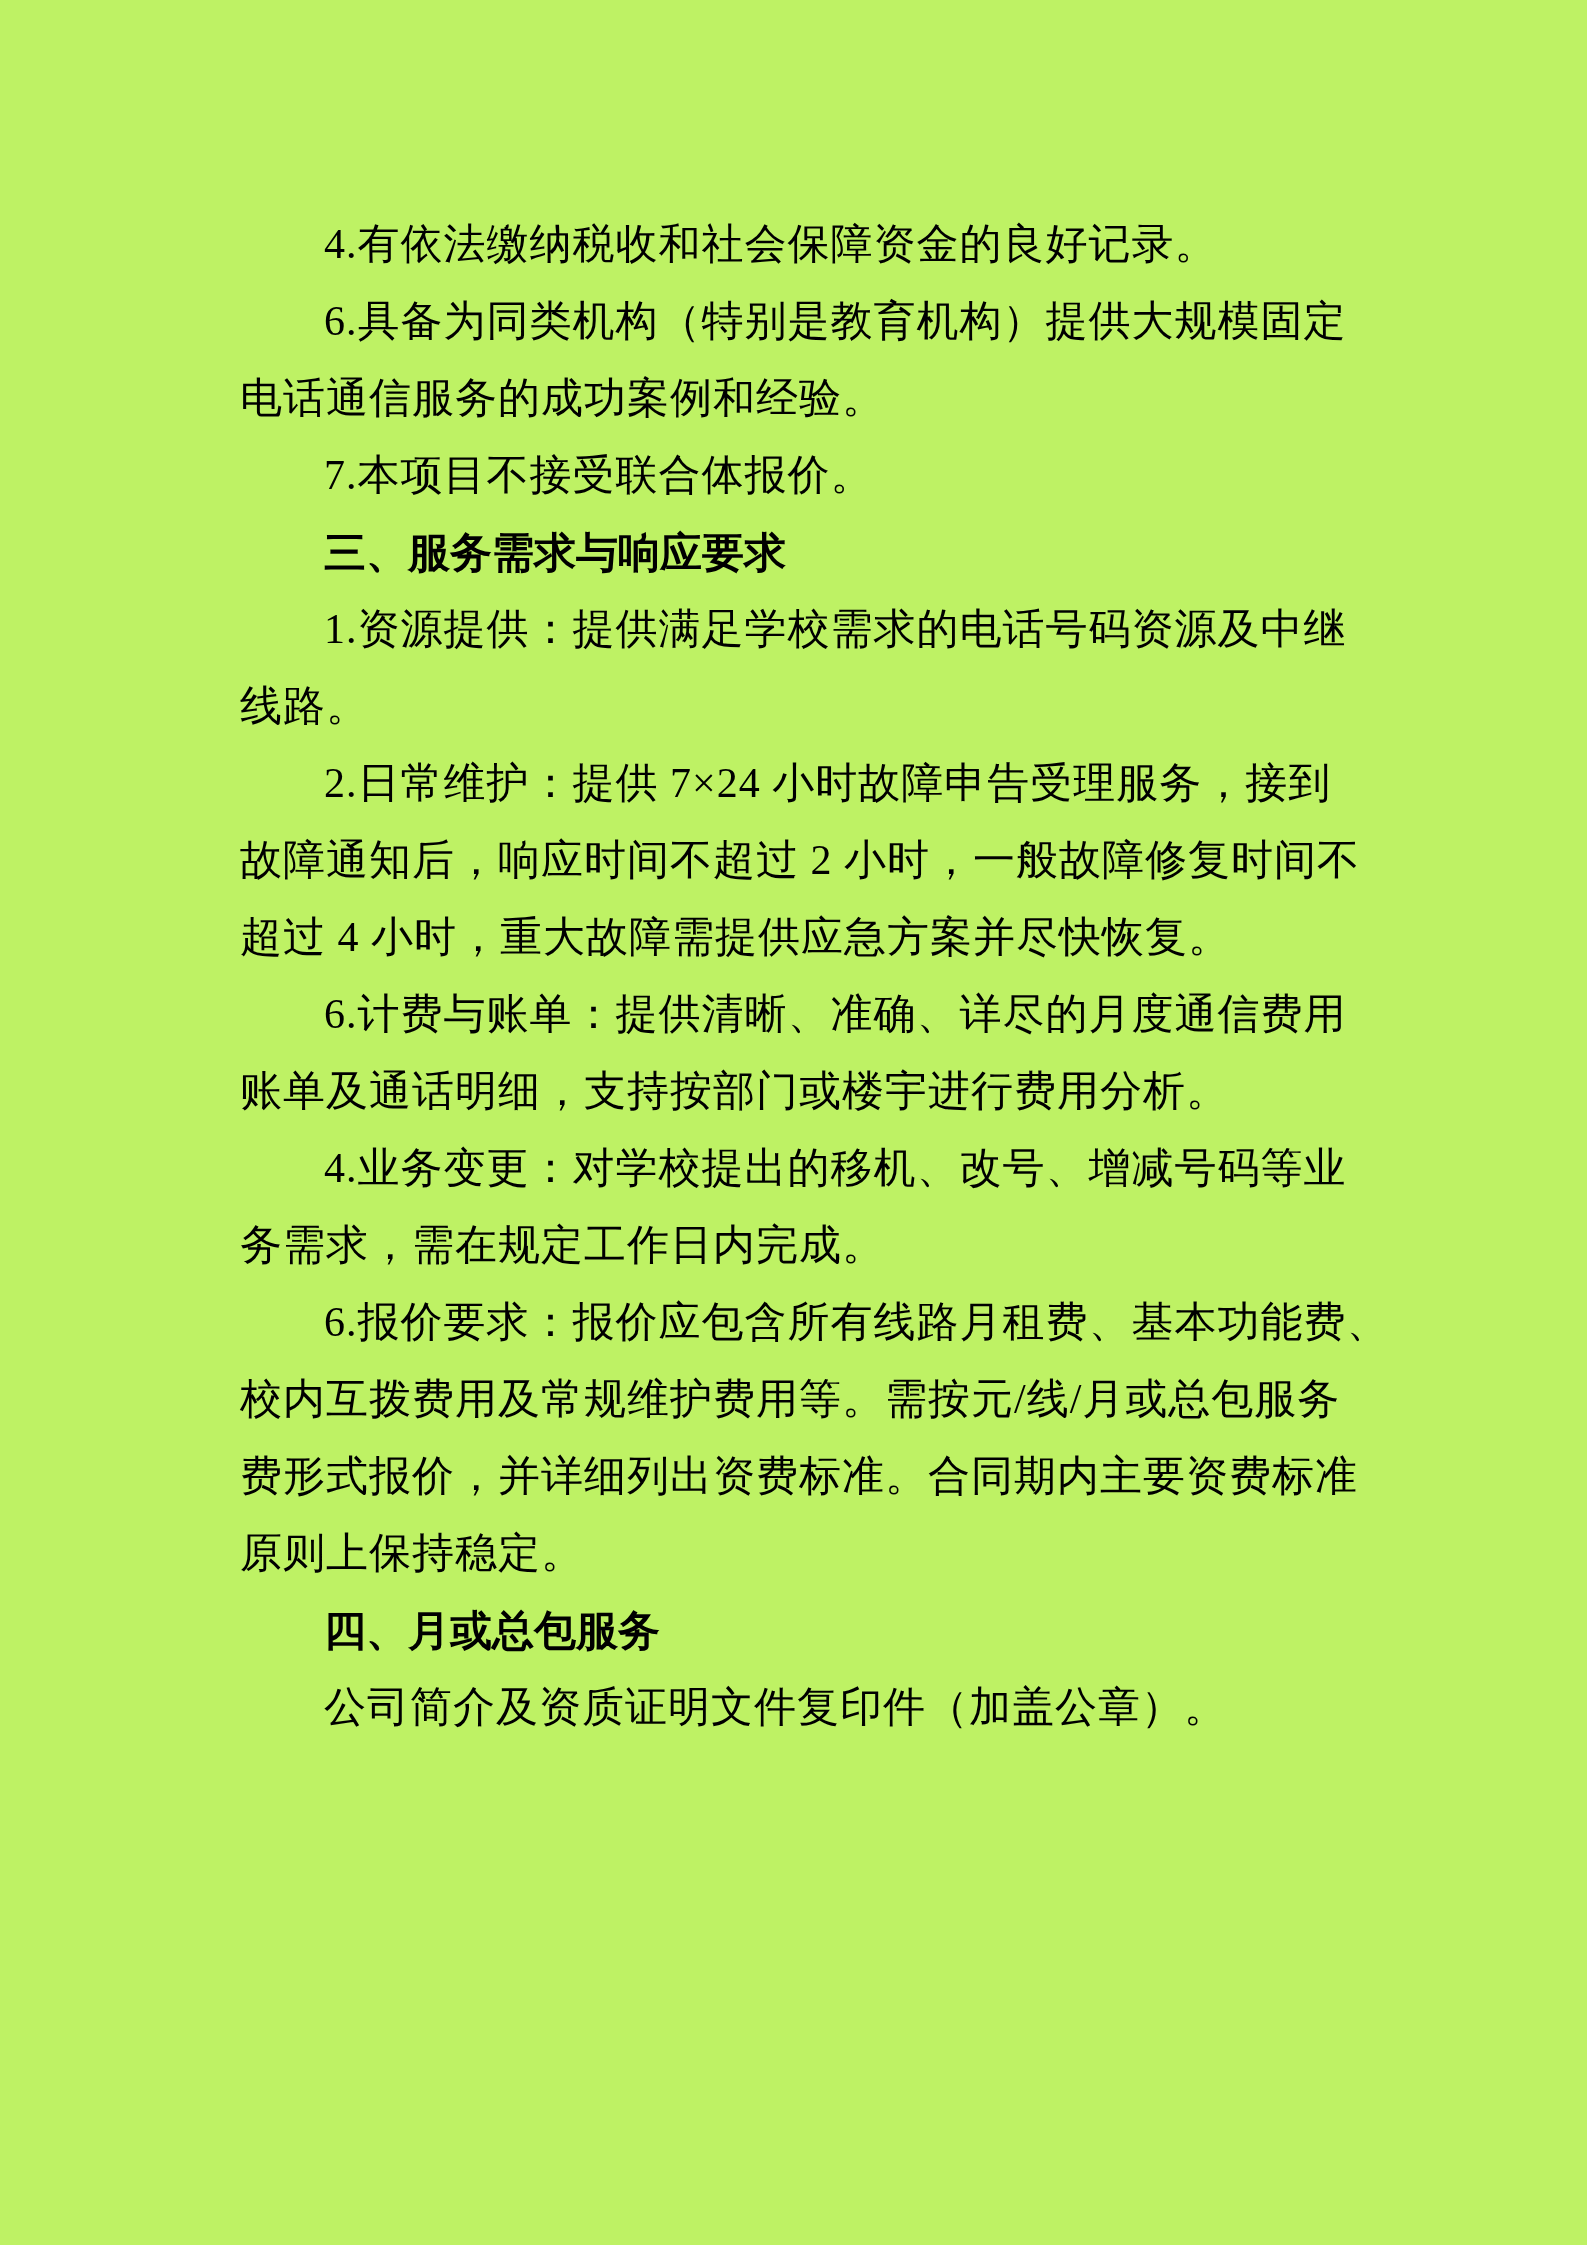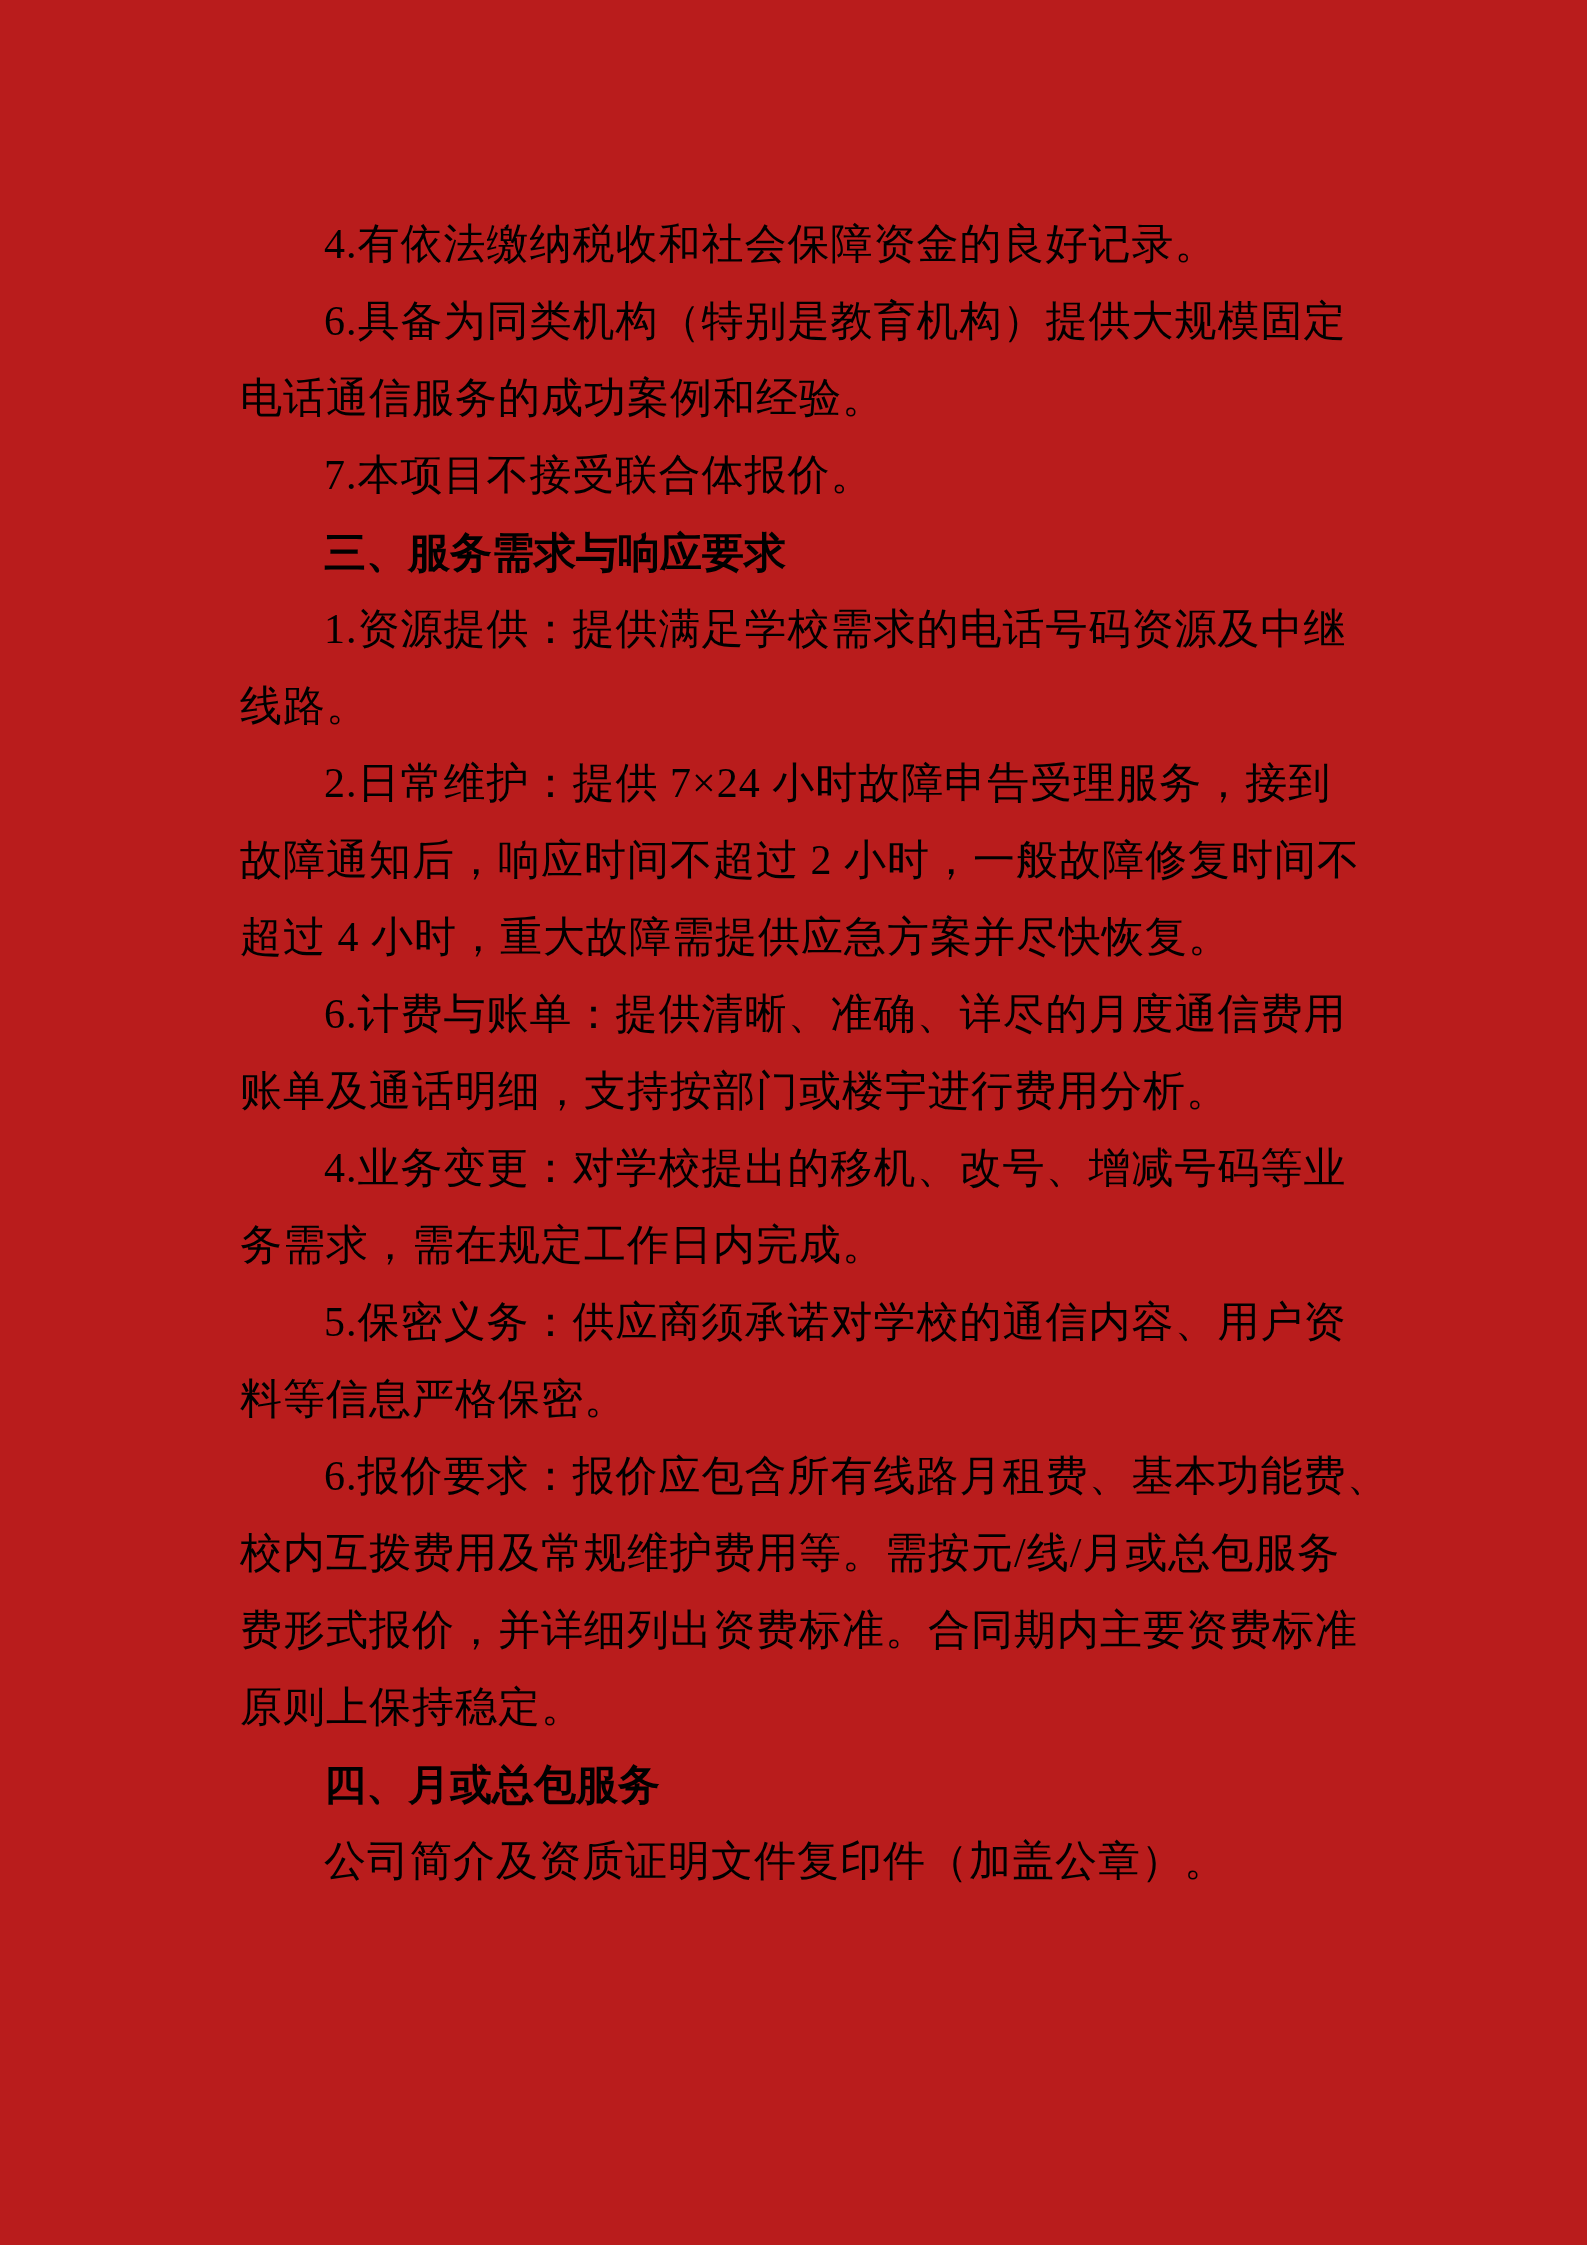--- a/index.html
+++ b/index.html
@@ -4,21 +4,21 @@
 <style>
   html, body {
     margin: 0;
     padding: 0;
     background: #ffffff;
   }
   .page {
     position: relative;
     width: 1587px;
     height: 2245px;
-    background: #b91c1c;
+    background: #bef264;
     box-sizing: border-box;
     padding: 206px 150px 0 240px;
     overflow: hidden;
     font-family: "Liberation Serif", "DejaVu Serif", serif;
   }
   .para {
     margin: 0;
     width: 1180px;
     font-size: 42px;
     line-height: 77px;
@@ -46,21 +46,19 @@
   <p class="para heading">三、服务需求与响应要求</p>
   <p class="para">1.资源提供：提供满足学校需求的电话号码资源及中继
 线路。</p>
   <p class="para">2.日常维护：提供 7×24 小时故障申告受理服务，接到
 故障通知后，响应时间不超过 2 小时，一般故障修复时间不
 超过 4 小时，重大故障需提供应急方案并尽快恢复。</p>
   <p class="para">6.计费与账单：提供清晰、准确、详尽的月度通信费用
 账单及通话明细，支持按部门或楼宇进行费用分析。</p>
   <p class="para">4.业务变更：对学校提出的移机、改号、增减号码等业
 务需求，需在规定工作日内完成。</p>
-  <p class="para">5.保密义务：供应商须承诺对学校的通信内容、用户资
-料等信息严格保密。</p>
   <p class="para">6.报价要求：报价应包含所有线路月租费、基本功能费、
 校内互拨费用及常规维护费用等。需按元/线/月或总包服务
 费形式报价，并详细列出资费标准。合同期内主要资费标准
 原则上保持稳定。</p>
   <p class="para heading">四、月或总包服务</p>
   <p class="para">公司简介及资质证明文件复印件（加盖公章）。</p>
 </div>
 
 </body></html>

